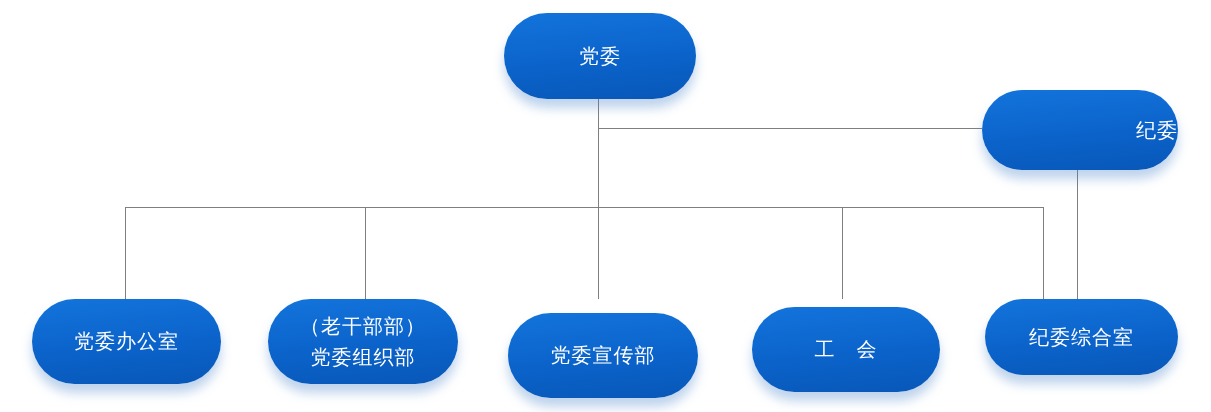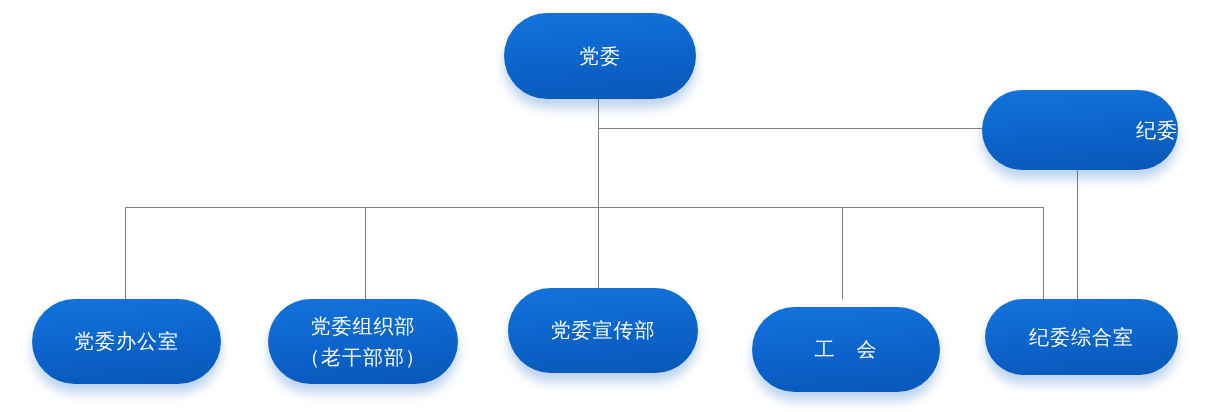--- a/index.html
+++ b/index.html
@@ -70,25 +70,25 @@
 
   <div class="node" style="left:982px;top:90px;width:196px;height:80px;border-radius:40px;align-items:flex-end;">
     <span class="lbl">纪委</span>
   </div>
 
   <div class="node" style="left:32px;top:299px;width:189px;height:85px;">
     <span class="lbl">党委办公室</span>
   </div>
 
   <div class="node" style="left:268px;top:299px;width:190px;height:85px;">
+    <span class="lbl">（老干部部）</span>
     <span class="lbl">党委组织部</span>
-    <span class="lbl">（老干部部）</span>
   </div>
 
-  <div class="node" style="left:508px;top:288px;width:190px;height:85px;">
+  <div class="node" style="left:508px;top:313px;width:190px;height:85px;">
     <span class="lbl">党委宣传部</span>
   </div>
 
   <div class="node" style="left:752px;top:299px;width:188px;height:85px;margin-top:8px;">
     <span class="lbl">工　会</span>
   </div>
 
   <div class="node" style="left:985px;top:299px;width:193px;height:76px;">
     <span class="lbl">纪委综合室</span>
   </div>

